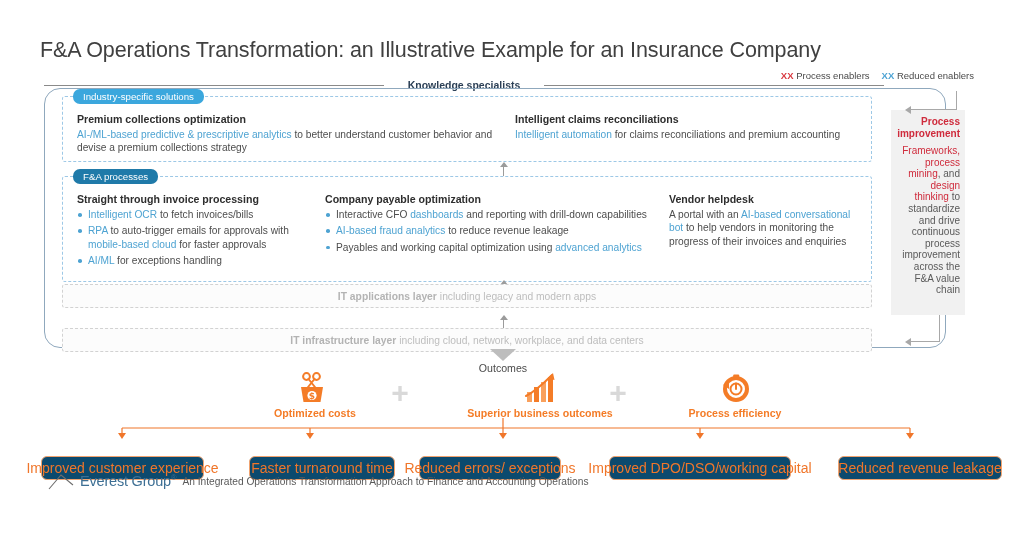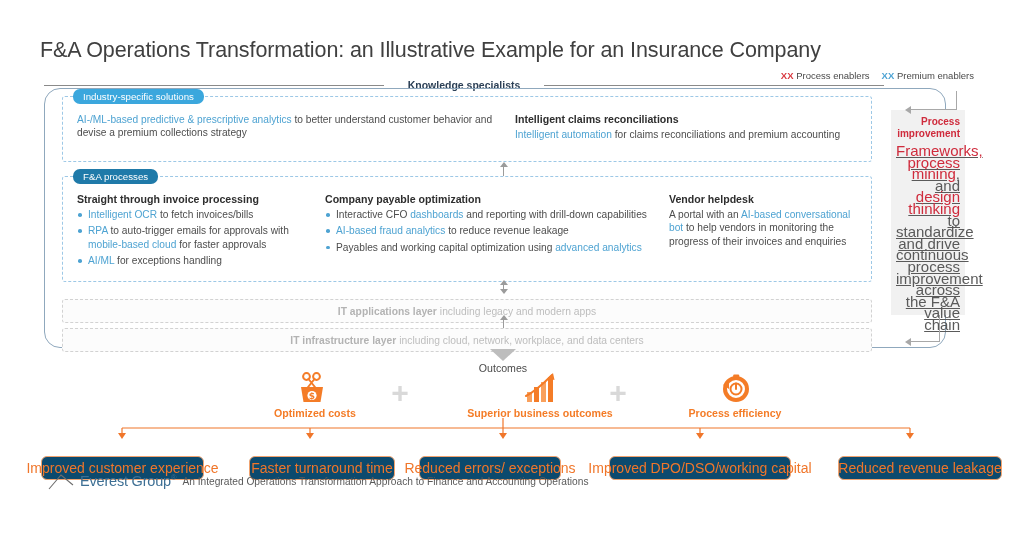--- a/index.html
+++ b/index.html
@@ -78,31 +78,31 @@
      border-left:4px solid transparent;border-right:4px solid transparent;border-top:5px solid #9b9b9b;}
 
   
   .it-bar{
     position:absolute;left:62px;width:808px;height:22px;
     border:1px dashed #d2d2d2;border-radius:3px;background:#fcfcfc;
     display:flex;align-items:center;justify-content:center;
     font-size:10.3px;color:#bdbdbd;white-space:nowrap;
   }
   .it-bar b{font-weight:700;color:#b3b3b3;margin-right:3px;}
-  #it-apps{top:299px;text-align:right;}
+  #it-apps{top:284px;text-align:right;}
   #it-infra{top:328px;}
 
   
   #pi-panel{
     position:absolute;left:891px;top:110px;width:74px;height:205px;
     background:#f1f1f1;padding:6px 5px;box-sizing:border-box;
     text-align:right;
   }
   #pi-title{font-size:10px;font-weight:700;color:#cf2b3c;line-height:12px;margin-bottom:5px;}
-  #pi-body{font-size:15px;line-height:11.6px;color:#5a5a5a;text-decoration:underline;}
+  #pi-body{font-size:10px;line-height:11.6px;color:#5a5a5a;}
   #pi-body .red{color:#cf2b3c;}
 
   
   .elbow{position:absolute;}
   .elbow .h{position:absolute;height:1.3px;background:#a8a8a8;}
   .elbow .v{position:absolute;width:1.3px;background:#a8a8a8;}
   .elbow .head{position:absolute;width:0;height:0;
      border-top:4px solid transparent;border-bottom:4px solid transparent;
      border-right:6px solid #a8a8a8;}
 
@@ -144,35 +144,36 @@
 <body>
 
 <div class="stage">
 
   <div id="page-title">F&amp;A Operations Transformation: an Illustrative Example for an Insurance Company</div>
 
   <div id="legend">
     <span class="legend-item"><span class="legend-xx xx-red">XX</span>
       <span>Process enablers</span></span>
     <span class="legend-item"><span class="legend-xx xx-blue">XX</span>
-      <span>Premium enablers</span></span>
+      <span>Reduced enablers</span></span>
   </div>
 
   <div id="ks-wrap">
     <span class="rule"></span>
     <span id="ks-label">Knowledge specialists</span>
     <span class="rule"></span>
   </div>
 
   <div id="outer-frame"></div>
 
   <div id="solutions-box">
     <div class="tab-chip tab-light">Industry-specific solutions</div>
 
     <div class="col" style="left:14px;width:420px;">
+      <div class="col-title">Premium collections optimization</div>
       <div class="col-body"><span class="hl">AI-/ML-based predictive &amp; prescriptive analytics</span><span> to better understand customer behavior and devise a premium collections strategy</span></div>
     </div>
 
     <div class="col" style="left:452px;width:350px;">
       <div class="col-title">Intelligent claims reconciliations</div>
       <div class="col-body"><span class="hl">Intelligent automation</span><span> for claims reconciliations and premium accounting</span></div>
     </div>
   </div>
 
   <div class="dbl-arrow" style="left:498px;top:162px;">

